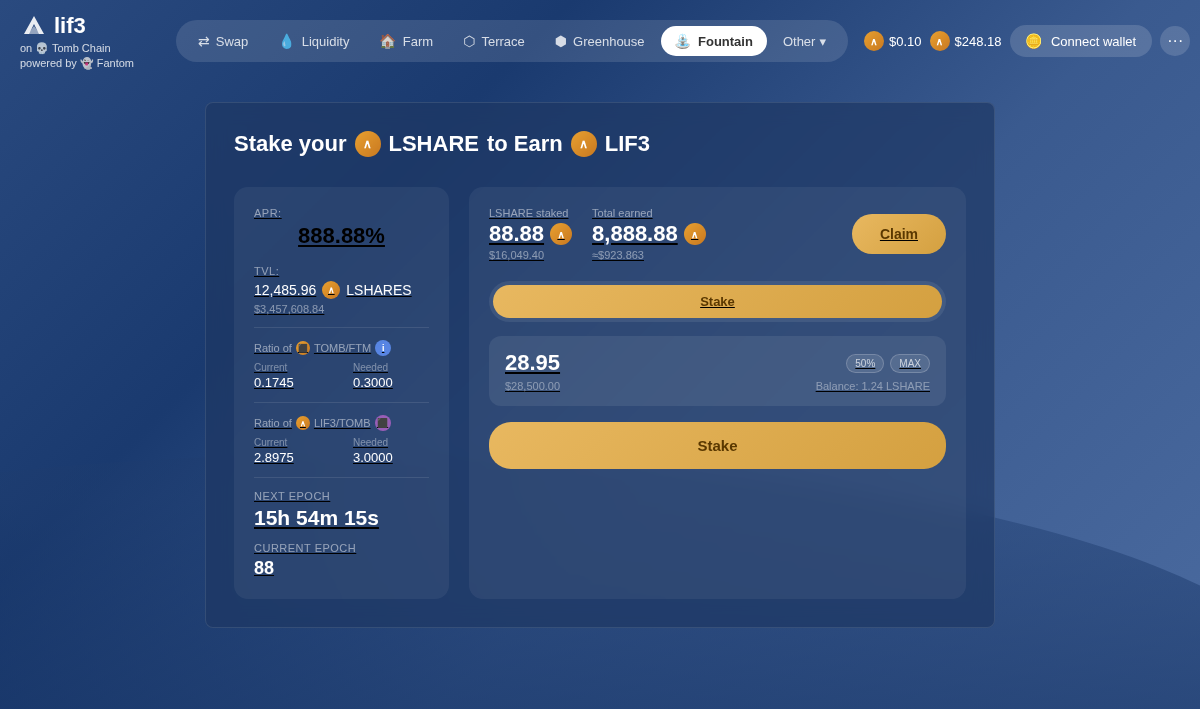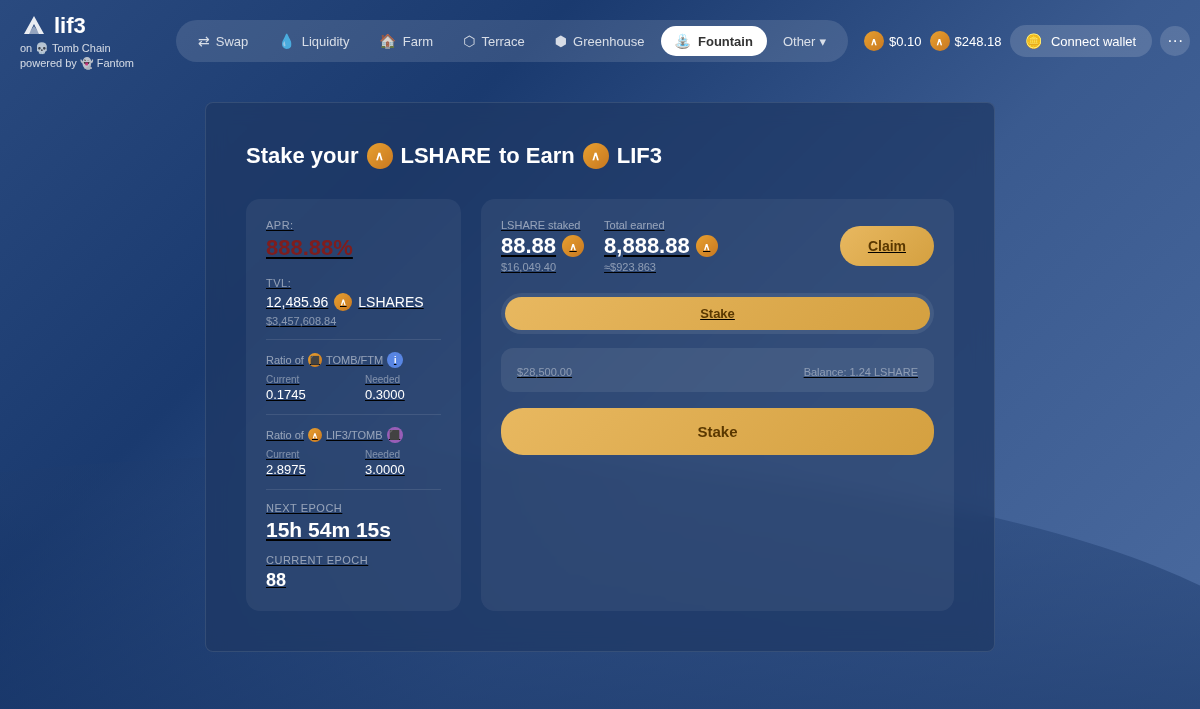--- a/index.html
+++ b/index.html
@@ -186,21 +186,21 @@
       z-index: 5;
       padding: 20px;
       display: flex;
       justify-content: center;
     }
 
     .main-card {
       background: rgba(30, 55, 100, 0.7);
       backdrop-filter: blur(10px);
       border-radius: 8px;
-      padding: 40px;
+      padding: 28px;
       width: 790px;
       border: 1px solid rgba(255,255,255,0.1);
     }
 
     .page-title {
       color: white;
       font-size: 22px;
       font-weight: 600;
       margin-bottom: 30px;
       display: flex;
@@ -239,24 +239,25 @@
 
     .info-label {
       color: rgba(255,255,255,0.5);
       font-size: 11px;
       text-transform: uppercase;
       margin-bottom: 4px;
       letter-spacing: 0.5px;
     }
 
     .info-value {
-      color: #7f1d1d;
+      color: #000000;
       font-size: 22px;
       font-weight: 600;
       margin-bottom: 16px;
+      text-align: center;
     }
 
     .info-value-small {
       color: white;
       font-size: 14px;
       font-weight: 500;
     }
 
     .info-row {
       display: flex;
@@ -669,20 +670,27 @@
           <button class="claim-btn" style="margin-left:auto;">Claim</button>
         </div>
 
         
         <div class="tab-row">
           <button class="tab-btn active">Stake</button>
         </div>
 
         
         <div class="input-card">
+          <div class="input-row">
+            <input class="amount-input" type="text" value="28.95" style="">
+            <div class="input-actions">
+              <button class="pct-btn">50%</button>
+              <button class="max-btn">MAX</button>
+            </div>
+          </div>
           <div class="input-sub-row">
             <span class="input-sub">$28,500.00</span>
             <span class="balance-text">Balance: 1.24 LSHARE</span>
           </div>
         </div>
 
         
         <button class="stake-action-btn">Stake</button>
 
       </div>

